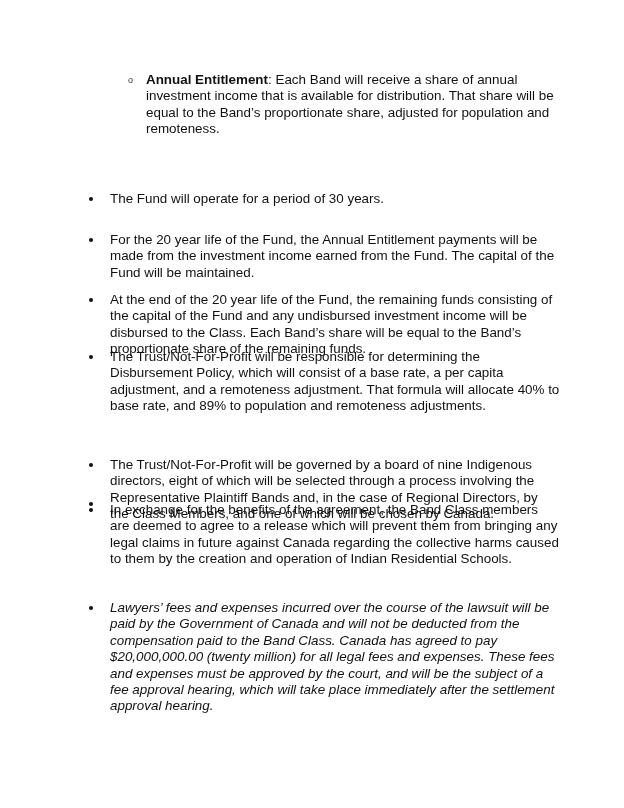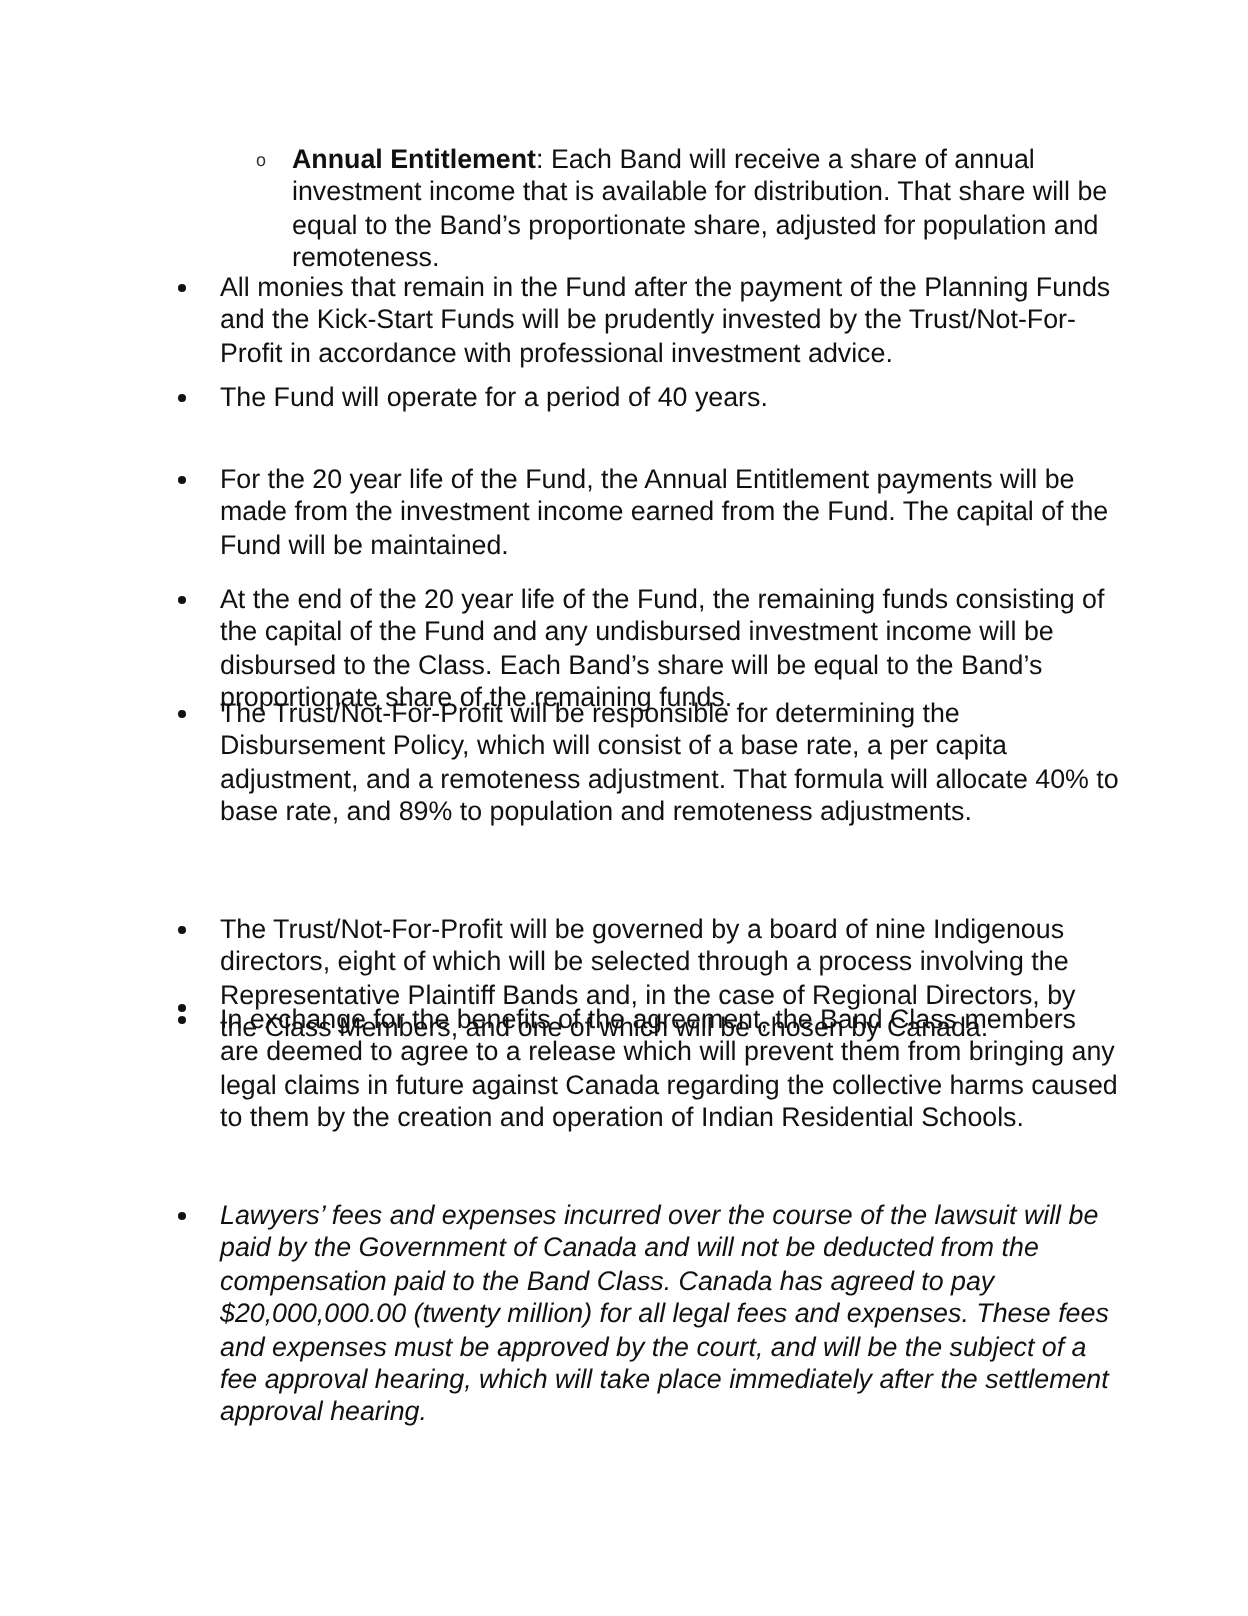--- a/index.html
+++ b/index.html
@@ -27,28 +27,24 @@
 </head>
 <body>
 
 <div class="page">
 
   <div class="sub-item">
     <span class="sub-bullet">o</span>
     <b>Annual Entitlement</b><span>: Each Band will receive a share of annual investment income that is available for distribution. That share will be equal to the Band’s proportionate share, adjusted for population and remoteness.</span>
   </div>
 
-  <div class="item" style="top:136px;">
-    <span class="bullet"></span>
-    <span>All monies that remain in the Fund after the payment of the Planning Funds and the Kick-Start Funds will be prudently invested by the Trust/Not-For-Profit in accordance with professional investment advice.</span>
-  </div>
 
   <div class="item" style="top:191px;">
     <span class="bullet"></span>
-    <span>The Fund will operate for a period of 40 years.</span>
+    <span>The Fund will operate for a period of 30 years.</span>
   </div>
 
   <div class="item" style="top:232px;">
     <span class="bullet"></span>
     <span>For the 20 year life of the Fund, the Annual Entitlement payments will be made from the investment income earned from the Fund. The capital of the Fund will be maintained.</span>
   </div>
 
   <div class="item" style="top:292px;">
     <span class="bullet"></span>
     <span>At the end of the 20 year life of the Fund, the remaining funds consisting of the capital of the Fund and any undisbursed investment income will be disbursed to the Class. Each Band’s share will be equal to the Band’s proportionate share of the remaining funds.</span>

